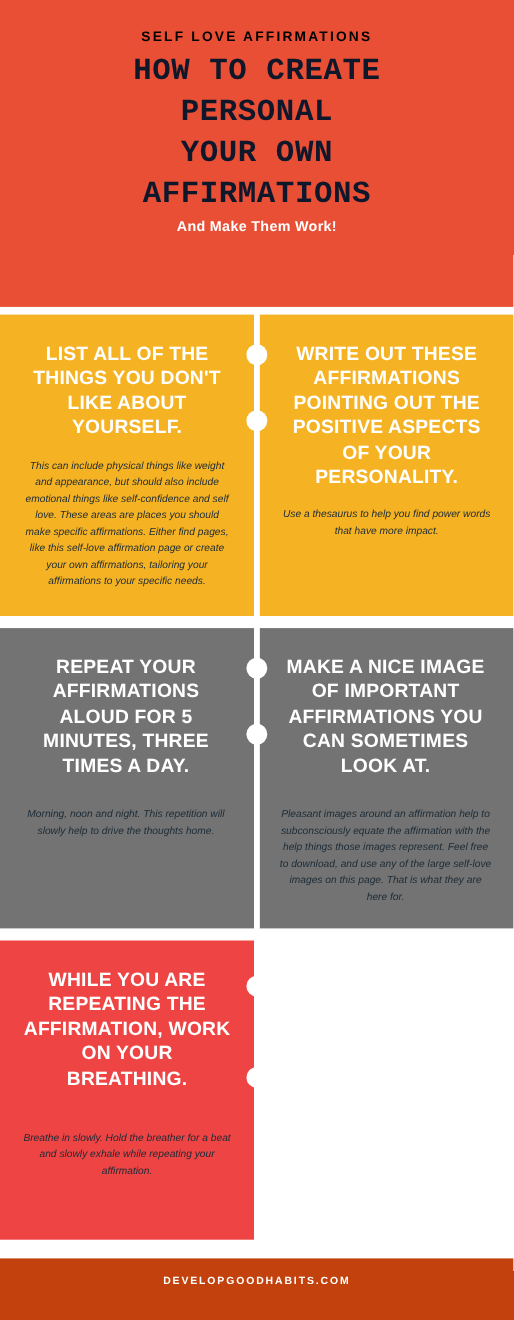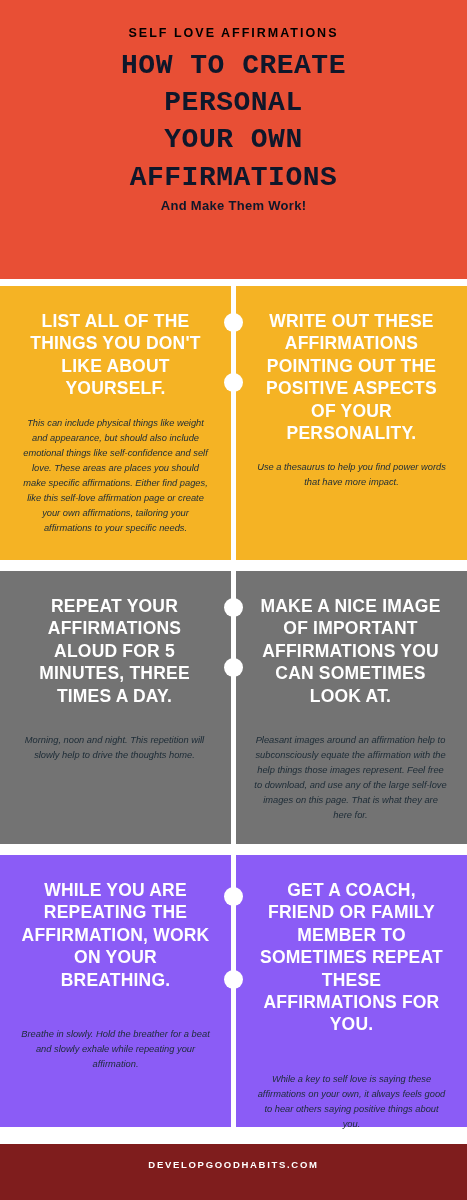--- a/index.html
+++ b/index.html
@@ -49,21 +49,21 @@
     line-height: 1.33;
     letter-spacing: 0.5px;
     margin: 0;
     text-transform: uppercase;
   }
   .headline .hl-line {
     display: block;
     white-space: nowrap;
   }
   .subhead {
-    color: #0f172a;
+    color: #ffffff;
     font-family: "Liberation Sans", sans-serif;
     font-size: 13px;
     font-weight: bold;
     letter-spacing: 0.3px;
     margin: 2px 0 0 0;
   }
 
   
   .rows {
     position: absolute;
@@ -81,21 +81,21 @@
   .cell {
     width: 231px;
     box-sizing: border-box;
     padding: 24px 18px 10px 18px;
     text-align: center;
     position: relative;
   }
   .cell.left  { margin-right: 5px; }
   .row.r-yellow .cell { background: #f5b324; height: 274px; }
   .row.r-teal   .cell { background: #737373; height: 273px; padding-left: 16px; }
-  .row.r-blue   .cell { background: #8b5cf6; height: 272px; }
+  .row.r-blue   .cell { background: #ef4444; height: 272px; }
 
   .cell-title {
     color: #ffffff;
     font-family: "Liberation Sans Narrow", "Liberation Sans", sans-serif;
     font-size: 17.5px;
     font-weight: bold;
     line-height: 1.28;
     letter-spacing: 0.2px;
     text-transform: uppercase;
     margin: 0;
@@ -134,21 +134,21 @@
     background: #ffffff;
   }
 
   
   .footer {
     position: absolute;
     left: 0;
     top: 1144px;
     width: 467px;
     height: 56px;
-    background: #7f1d1d;
+    background: #c2410c;
     display: flex;
     align-items: flex-start;
     justify-content: center;
     padding-top: 15px;
     box-sizing: border-box;
   }
   .footer-text {
     color: #ffffff;
     font-family: "Liberation Sans", sans-serif;
     font-size: 9.5px;
@@ -202,24 +202,20 @@
         <span class="node" style="top:27px"></span>
         <span class="node" style="top:87px"></span>
       </div>
     </div>
 
     <div class="row r-blue">
       <div class="cell left">
         <p class="cell-title">WHILE YOU ARE REPEATING THE AFFIRMATION, WORK ON YOUR BREATHING.</p>
         <p class="cell-body">Breathe in slowly. Hold the breather for a beat and slowly exhale while repeating your affirmation.</p>
       </div>
-      <div class="cell right">
-        <p class="cell-title">GET A COACH, FRIEND OR FAMILY MEMBER TO SOMETIMES REPEAT THESE AFFIRMATIONS FOR YOU.</p>
-        <p class="cell-body">While a key to self love is saying these affirmations on your own, it always feels good to hear others saying positive things about you.</p>
-      </div>
       <div class="connector">
         <span class="node" style="top:32px"></span>
         <span class="node" style="top:115px"></span>
       </div>
     </div>
 
   </div>
 
   <div class="footer">
     <span class="footer-text">DEVELOPGOODHABITS.COM</span>

